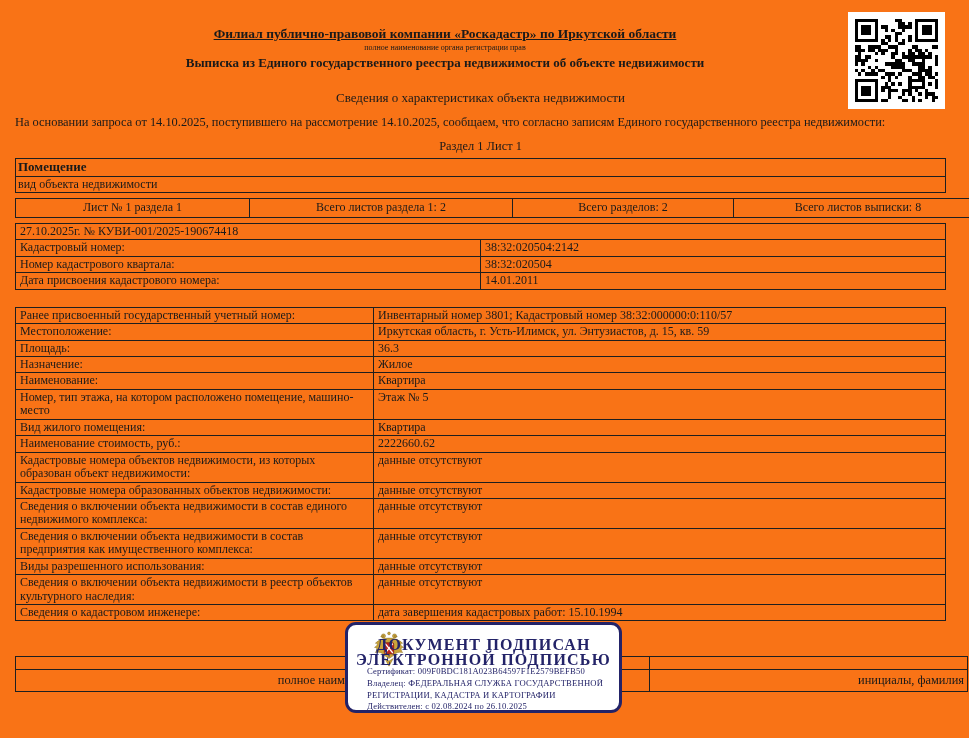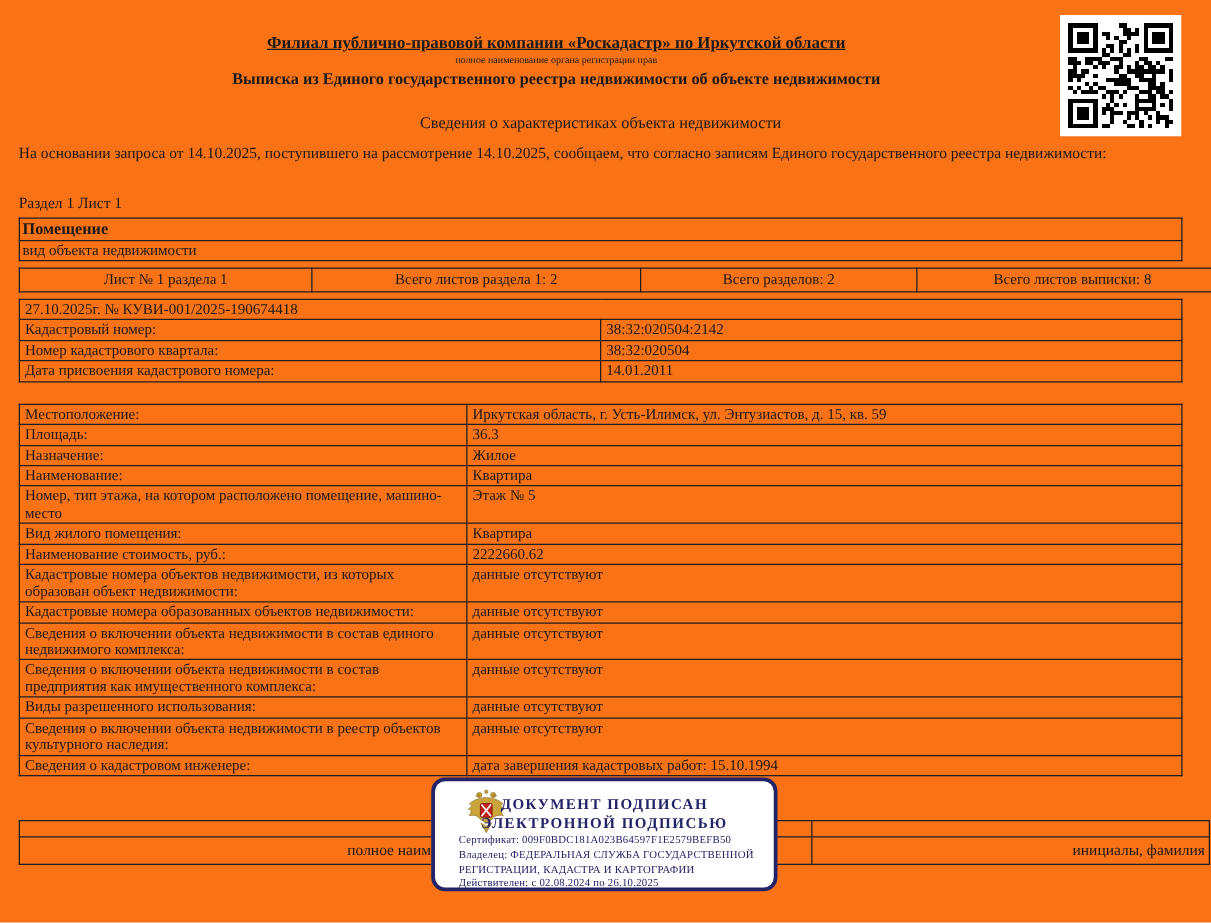--- a/index.html
+++ b/index.html
@@ -7,21 +7,21 @@
     position:relative;width:969px;height:738px;background:#f97316;
     font-family:"Liberation Serif", serif;color:#1a1a1a;overflow:hidden;
   }
   .content{position:absolute;left:15px;top:0;width:931px;}
   .hdr-narrow{width:860px;text-align:center;}
   .org-name{margin-top:26px;font-size:13.5px;font-weight:bold;text-decoration:underline;}
   .org-caption{font-size:8px;margin-top:1px;}
   .doc-title{font-size:13px;font-weight:bold;margin-top:3px;}
   .section-title{margin-top:19px;font-size:13px;text-align:center;width:931px;}
   .request-line{margin-top:9px;font-size:12.4px;text-align:left;}
-  .sheet-label{margin-top:25px;font-size:12.4px;text-align:left;}
+  .sheet-label{margin-top:9px;font-size:12.4px;text-align:center;}
   table{border-collapse:collapse;width:931px;table-layout:fixed;}
   td{border:1.6px solid #1f1f1f;font-size:12px;line-height:1.12;padding:1px 4px;vertical-align:top;overflow:hidden;}
   .t-type{margin-top:4px;}
   .t-type td{padding:1px 2px;}
   .t-type .obj-val{font-size:13px;font-weight:bold;}
   .t-type .obj-cap{font-size:12px;}
   .t-sheets{margin-top:5px;}
   .t-sheets td{text-align:center;height:16px;vertical-align:middle;}
   .t-cad{margin-top:5px;}
   .t-main{margin-top:17px;}
@@ -30,21 +30,21 @@
   .t-sign td{padding:0 3px;text-align:right;vertical-align:middle;}
   .sign-empty-row td{height:12px;}
   .sign-cap-row td{height:21px;font-size:12.4px;}
   .sig-area{position:absolute;left:15px;top:656px;width:931px;}
   .qr{position:absolute;left:848px;top:12px;width:97px;height:97px;background:#fff;}
   .stamp{
     position:absolute;left:345px;top:622px;width:277px;height:91px;background:#fff;
     border:3px solid #232368;border-radius:11px;box-sizing:border-box;color:#232368;z-index:5;
   }
   .stamp .eagle{position:absolute;left:24px;top:5px;width:34px;height:40px;}
-  .stamp .st-title{position:absolute;left:0;width:100%;text-align:center;font-weight:bold;font-size:12px;letter-spacing:1.2px;}
+  .stamp .st-title{position:absolute;left:0;width:100%;text-align:center;font-weight:bold;font-size:16px;letter-spacing:1.2px;}
   .st-t1{top:11px;}
   .st-t2{top:26px;}
   .stamp .st-small{position:absolute;left:19px;right:8px;font-size:8.6px;letter-spacing:.2px;}
   .st-cert{top:41px;}
   .st-own1{top:53px;}
   .st-own2{top:65px;}
   .st-valid{top:76px;font-size:8px;}
 </style>
 </head>
 <body>
@@ -98,20 +98,24 @@
       </tr>
       <tr>
         <td class="lblcol">Дата присвоения кадастрового номера:</td>
         <td>14.01.2011</td>
       </tr>
     </tbody>
       </table>
 
     <table class="t-main">
       <tbody>
+          <tr>
+            <td class="lblcol">Ранее присвоенный государственный учетный номер:</td>
+            <td>Инвентарный номер 3801; Кадастровый номер 38:32:000000:0:110/57</td>
+          </tr>
       <tr>
             <td class="lblcol">Местоположение:</td>
             <td>Иркутская область, г. Усть-Илимск, ул. Энтузиастов, д. 15, кв. 59</td>
           </tr>
       <tr>
             <td class="lblcol">Площадь:</td>
             <td>36.3</td>
           </tr>
       <tr>
             <td class="lblcol">Назначение:</td>

